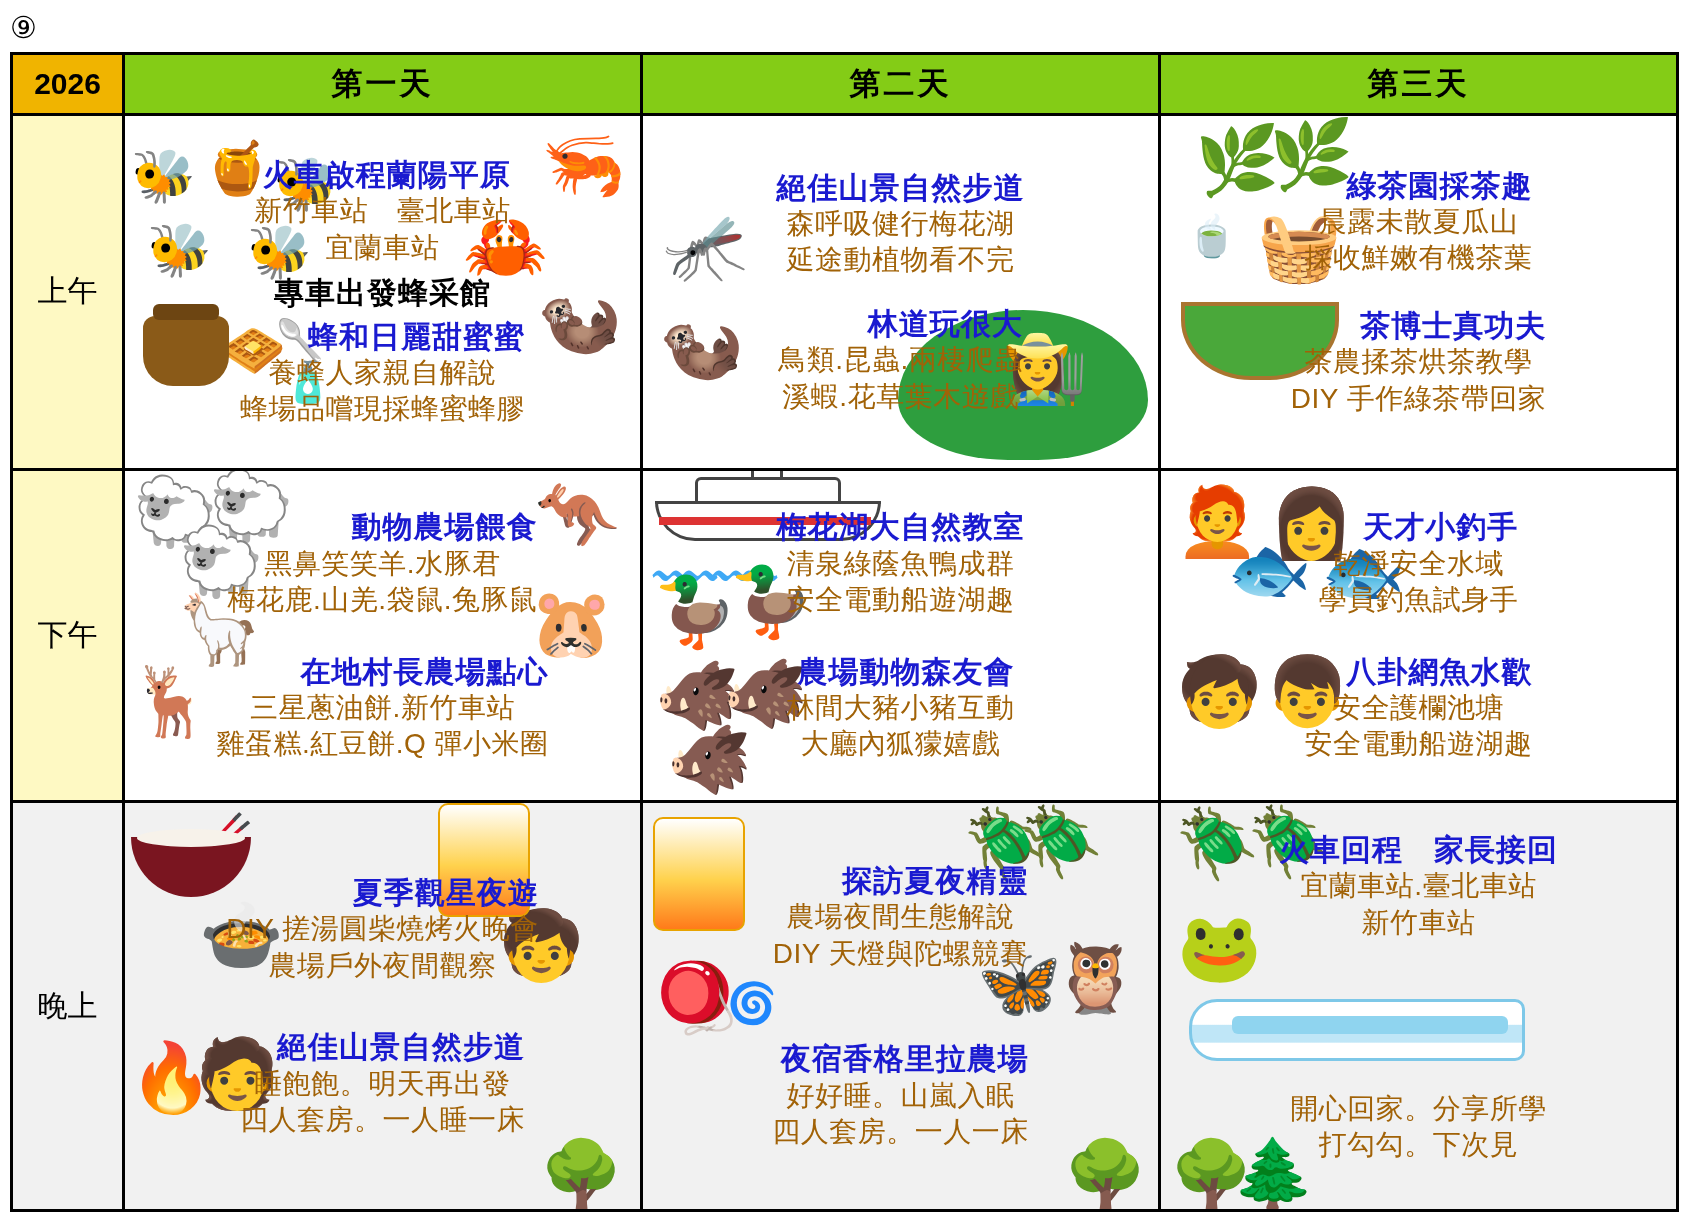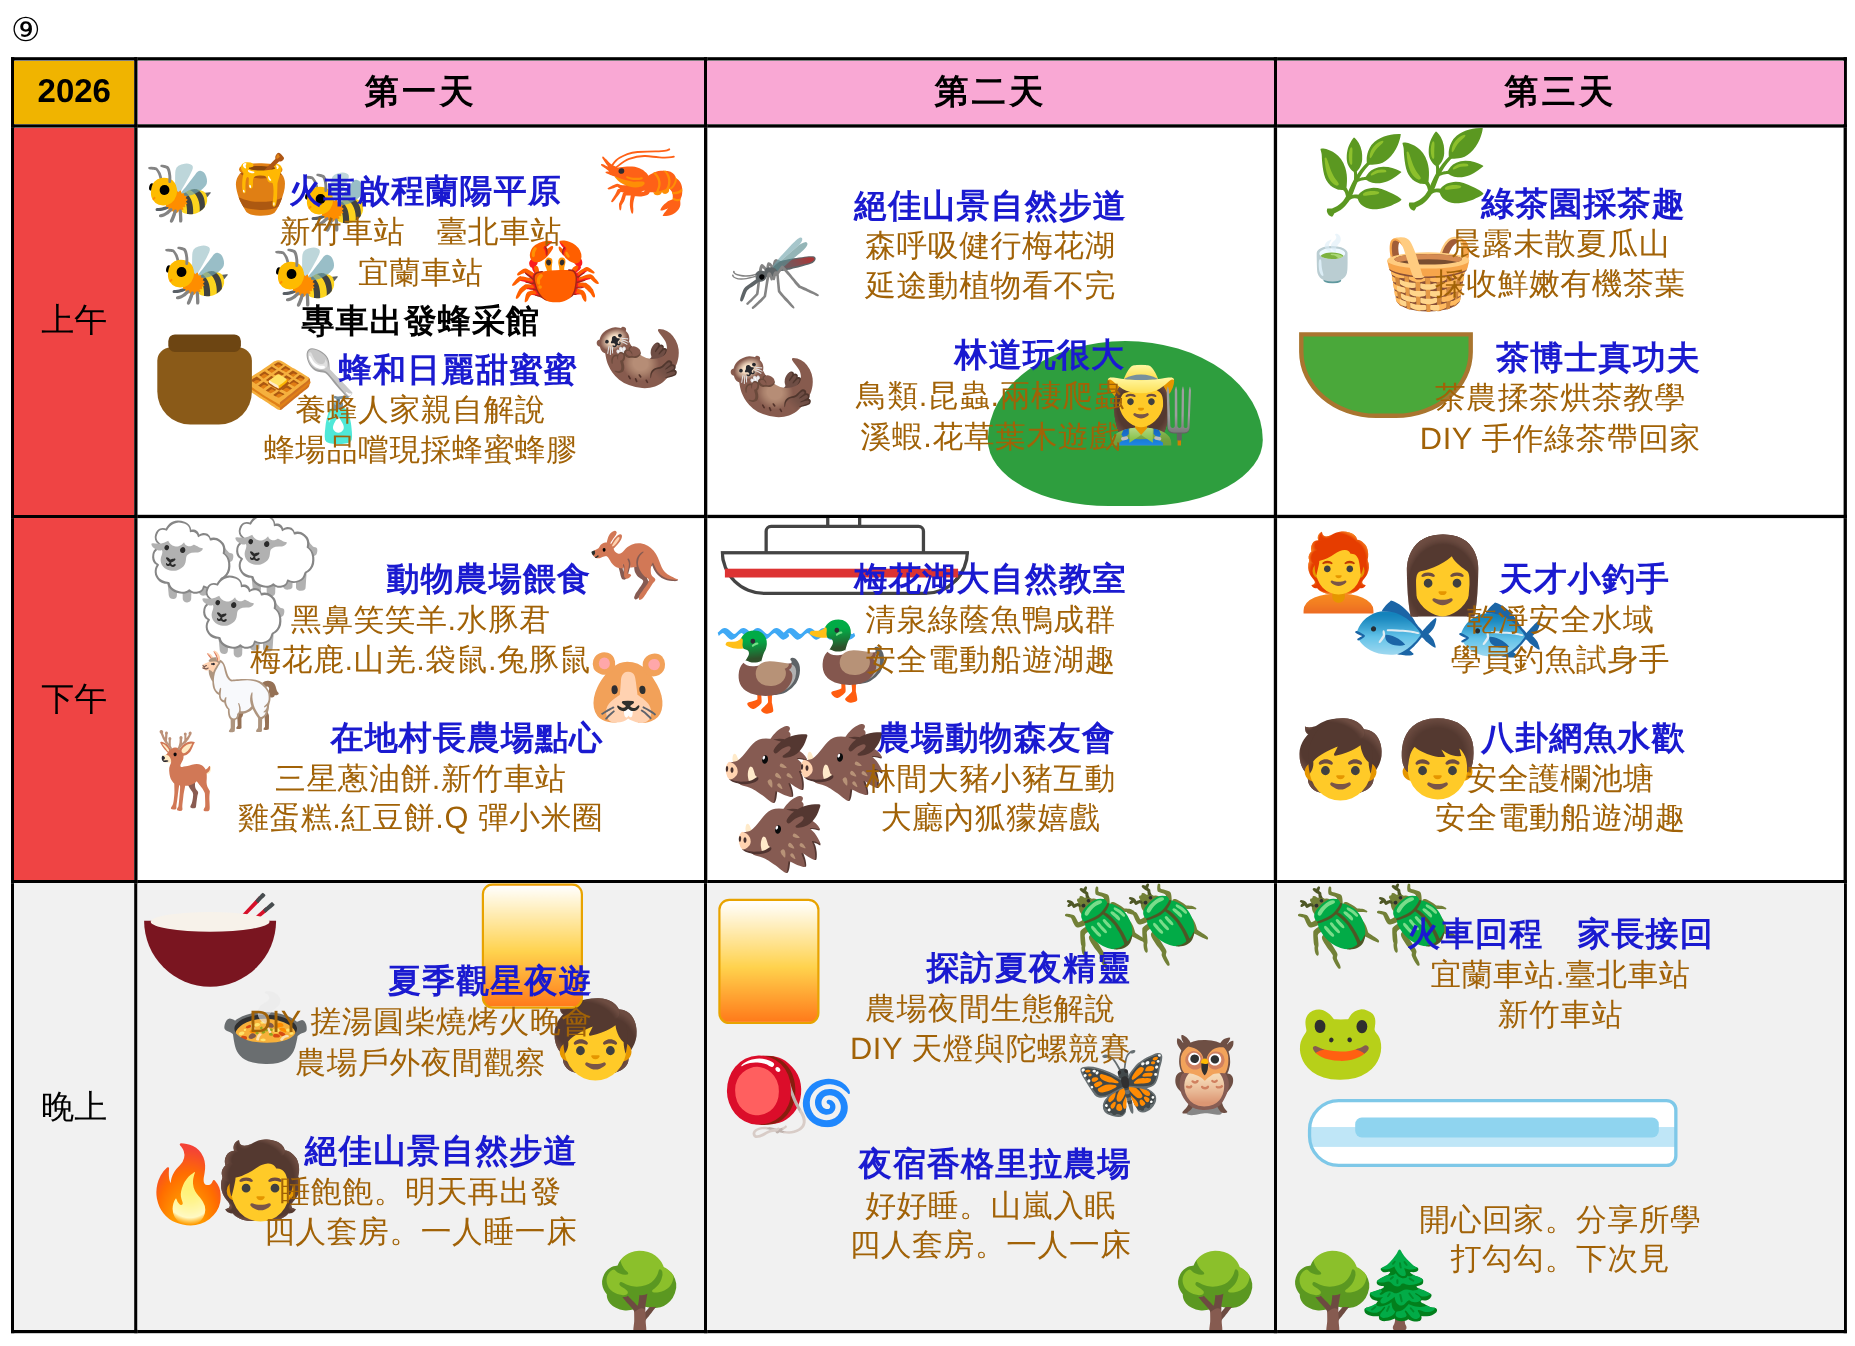--- a/index.html
+++ b/index.html
@@ -52,31 +52,31 @@
 
   .yearcell {
     background: #f0b400;
     color: #000;
     font-size: 30px;
     font-weight: bold;
     text-align: center;
     height: 58px;
   }
   .dayhead {
-    background: #f9a8d4;
+    background: #84cc16;
     color: #000;
     font-size: 31px;
     font-weight: bold;
     text-align: center;
     letter-spacing: 3px;
   }
   .timecell {
     font-size: 30px;
     text-align: center;
-    background: #ef4444;
+    background: #fef9c3;
   }
   .timecell.evening { background: #f1f1f1; }
 
   .cell-inner {
     position: relative;
     height: 100%;
     width: 100%;
     box-sizing: border-box;
     display: flex;
     flex-direction: column;

